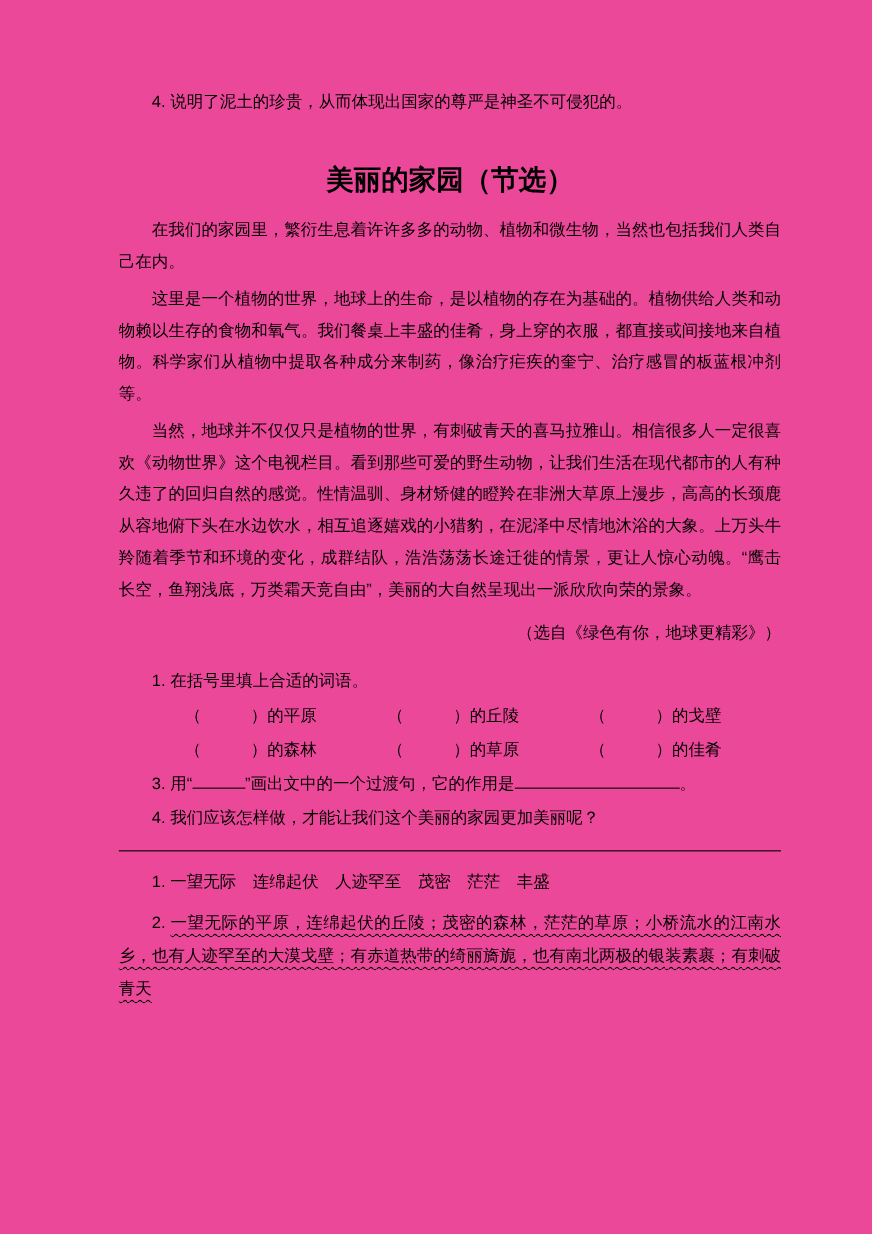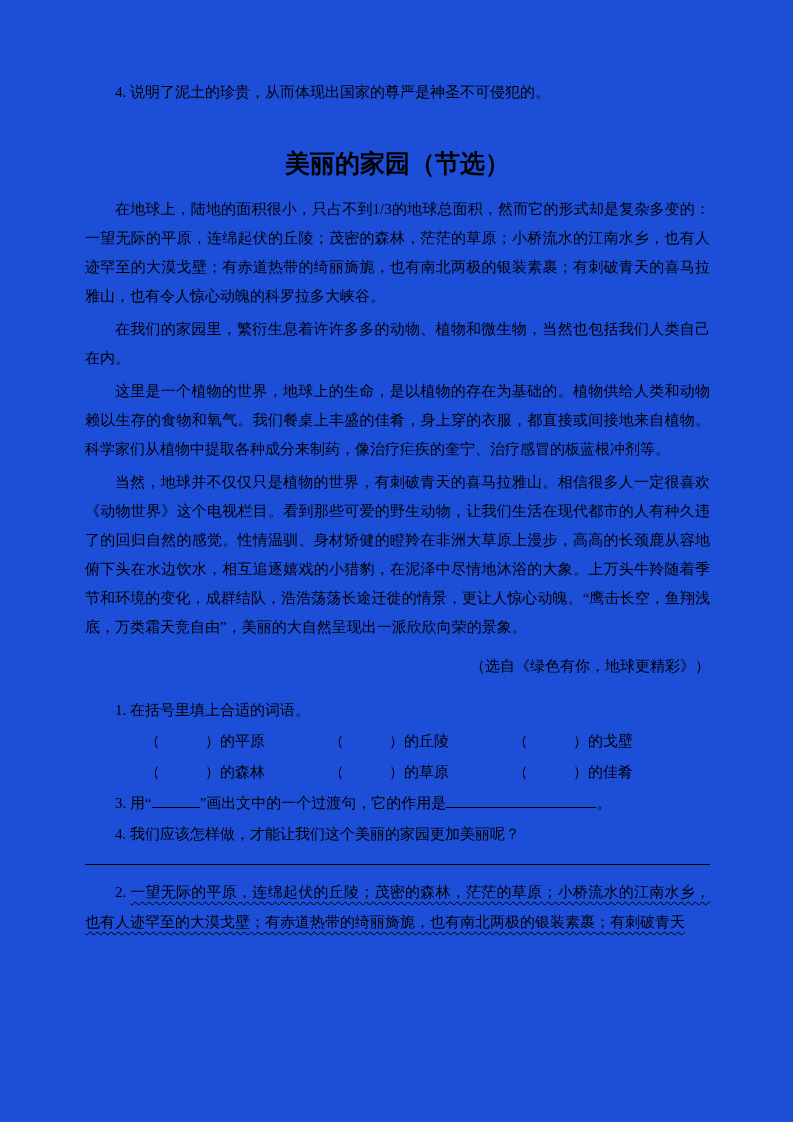--- a/index.html
+++ b/index.html
@@ -1,26 +1,26 @@
 <!DOCTYPE html>
 <html><head>
 <meta charset="utf-8">
 <style>
   * { box-sizing: border-box; }
   html, body { margin: 0; padding: 0; background: #ffffff; }
   .page {
     width: 793px;
     height: 1122px;
     overflow: hidden;
-    background: #1d4ed8;
+    background: #ec4899;
     color: #000000;
-    font-family: Liberation Serif, serif;
+    font-family: Liberation Sans, sans-serif;
     font-size: 15px;
     line-height: 29px;
-    padding: 78px 83px 0 85px;
+    padding: 78px 83px 0 108px;
   }
   p { margin: 0; }
   .indent { text-indent: 2em; }
   .prev-line { margin-bottom: 42px; }
   .title {
     font-size: 25px;
     font-weight: bold;
     text-align: center;
     text-indent: 0;
     line-height: 30px;
@@ -63,21 +63,20 @@
 </style>
 </head>
 <body>
 
 <div class="page">
 
   <p class="prev-line indent">4. 说明了泥土的珍贵，从而体现出国家的尊严是神圣不可侵犯的。</p>
 
   <h1 class="title">美丽的家园（节选）</h1>
 
-  <p class="para indent">在地球上，陆地的面积很小，只占不到1/3的地球总面积，然而它的形式却是复杂多变的：一望无际的平原，连绵起伏的丘陵；茂密的森林，茫茫的草原；小桥流水的江南水乡，也有人迹罕至的大漠戈壁；有赤道热带的绮丽旖旎，也有南北两极的银装素裹；有刺破青天的喜马拉雅山，也有令人惊心动魄的科罗拉多大峡谷。</p>
   <p class="para indent">在我们的家园里，繁衍生息着许许多多的动物、植物和微生物，当然也包括我们人类自己在内。</p>
   <p class="para indent">这里是一个植物的世界，地球上的生命，是以植物的存在为基础的。植物供给人类和动物赖以生存的食物和氧气。我们餐桌上丰盛的佳肴，身上穿的衣服，都直接或间接地来自植物。科学家们从植物中提取各种成分来制药，像治疗疟疾的奎宁、治疗感冒的板蓝根冲剂等。</p>
   <p class="para indent">当然，地球并不仅仅只是植物的世界，有刺破青天的喜马拉雅山。相信很多人一定很喜欢《动物世界》这个电视栏目。看到那些可爱的野生动物，让我们生活在现代都市的人有种久违了的回归自然的感觉。性情温驯、身材矫健的瞪羚在非洲大草原上漫步，高高的长颈鹿从容地俯下头在水边饮水，相互追逐嬉戏的小猎豹，在泥泽中尽情地沐浴的大象。上万头牛羚随着季节和环境的变化，成群结队，浩浩荡荡长途迁徙的情景，更让人惊心动魄。“鹰击长空，鱼翔浅底，万类霜天竞自由”，美丽的大自然呈现出一派欣欣向荣的景象。</p>
 
   <p class="source">（选自《绿色有你，地球更精彩》）</p>
 
   <div class="questions">
     <p class="q indent">1. 在括号里填上合适的词语。</p>
 
     <p class="q indent blanks-row"><span class="blank-item">（　　　）的平原</span><span class="blank-item">（　　　）的丘陵</span><span class="blank-item">（　　　）的戈壁</span></p>
@@ -86,16 +85,17 @@
 
 
     <p class="q indent"><span>3. 用“</span><span class="line-blank short"></span><span>”画出文中的一个过渡句，它的作用是</span><span class="line-blank long"></span><span>。</span></p>
 
     <p class="q indent">4. 我们应该怎样做，才能让我们这个美丽的家园更加美丽呢？</p>
   </div>
 
   <hr class="divider">
 
   <div class="answers">
+    <p class="answer-1 indent">1. 一望无际　连绵起伏　人迹罕至　茂密　茫茫　丰盛</p>
     <p class="answer-2 indent"><span>2. </span><span class="wavy-text">一望无际的平原，连绵起伏的丘陵；茂密的森林，茫茫的草原；小桥流水的江南水乡，也有人迹罕至的大漠戈壁；有赤道热带的绮丽旖旎，也有南北两极的银装素裹；有刺破青天</span></p>
   </div>
 
 </div>
 
 </body></html>

